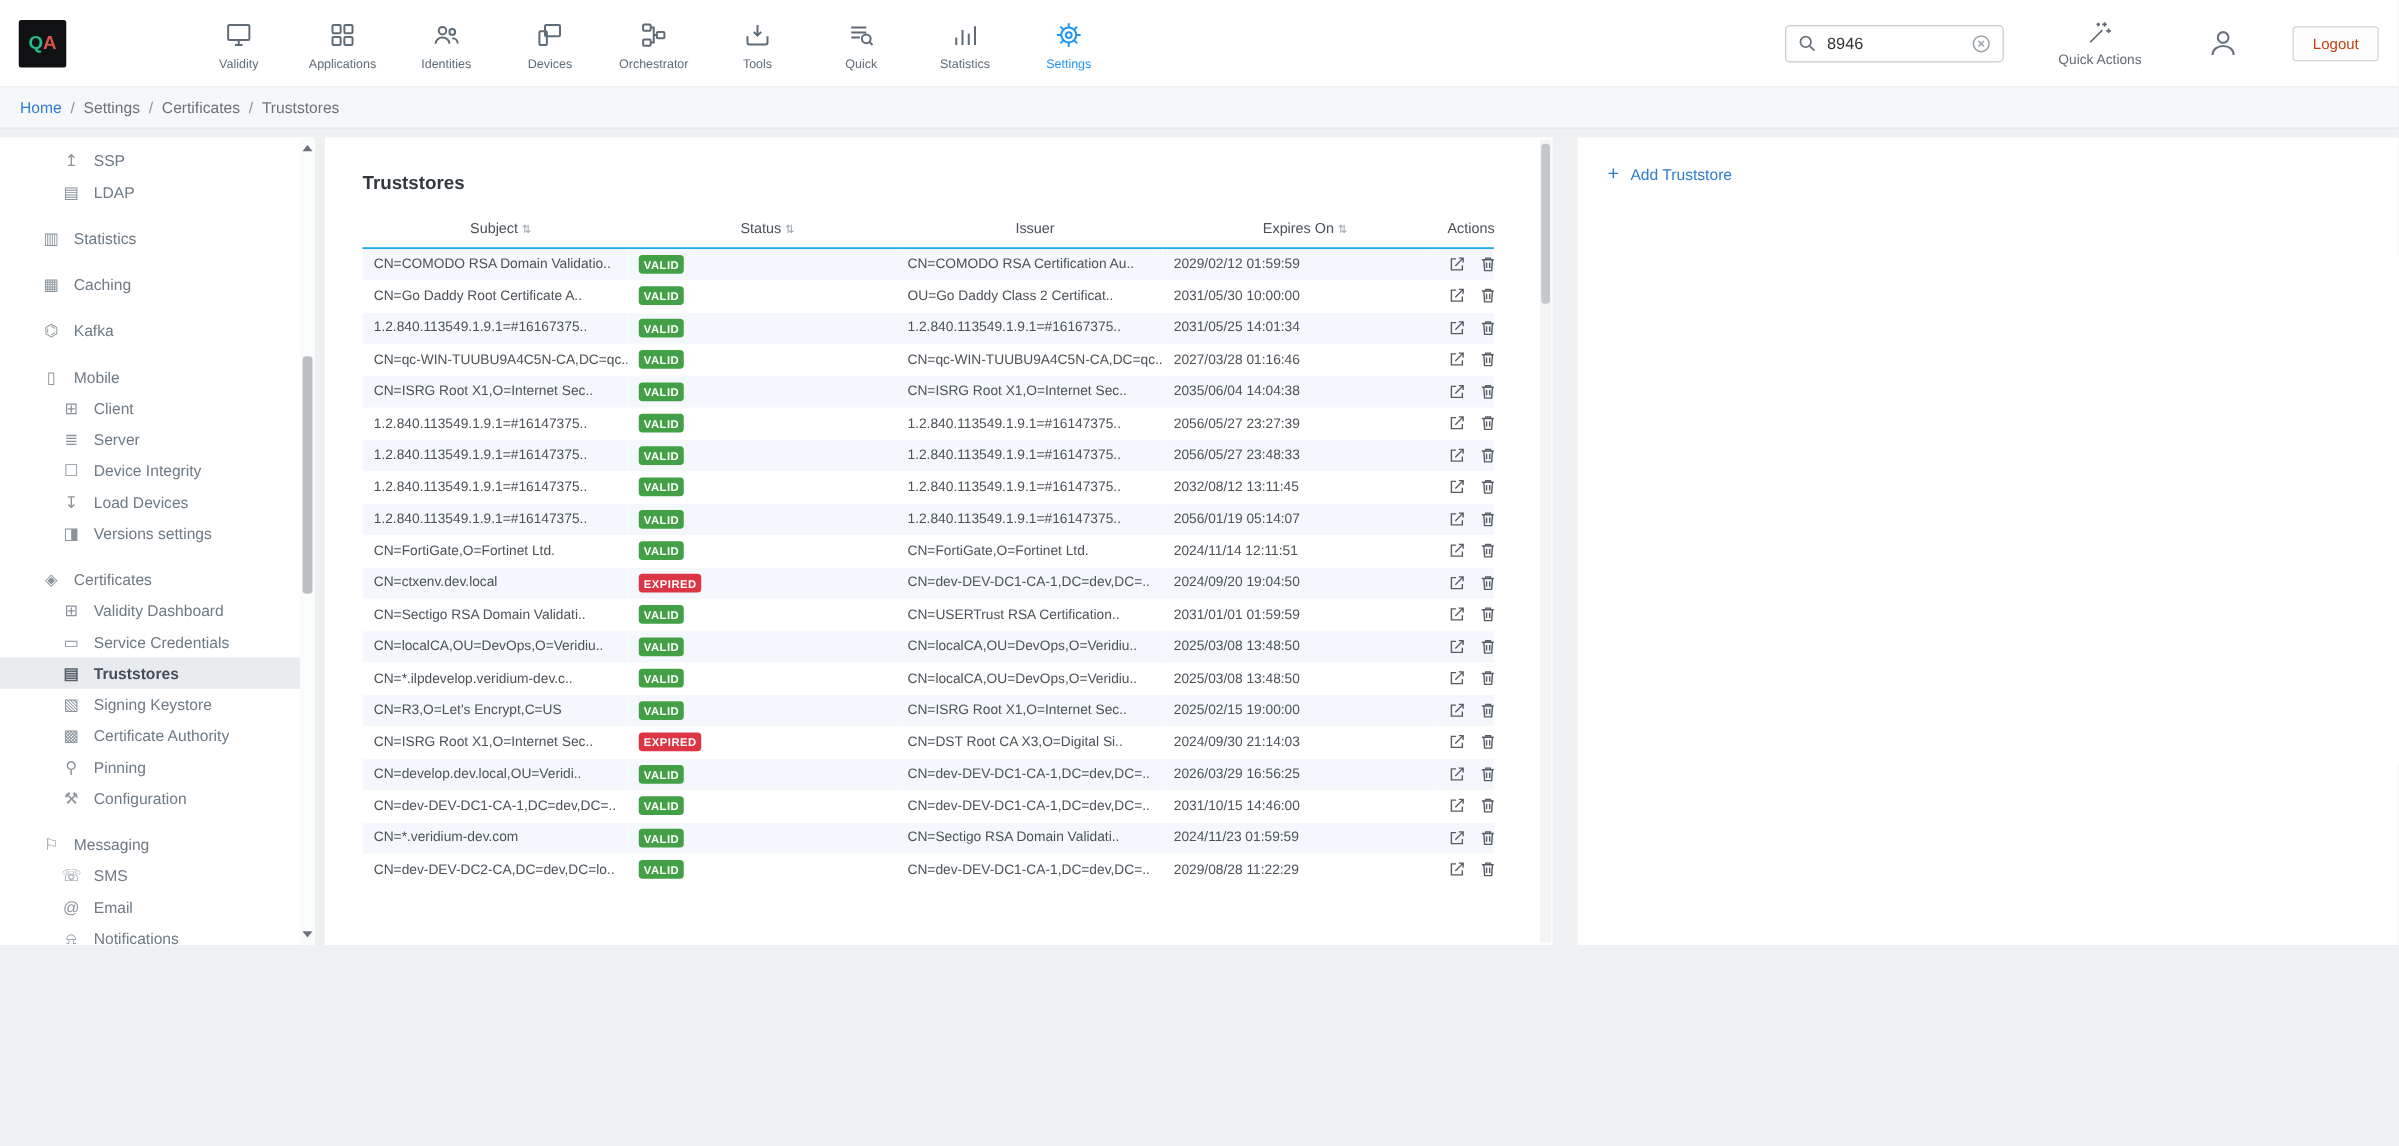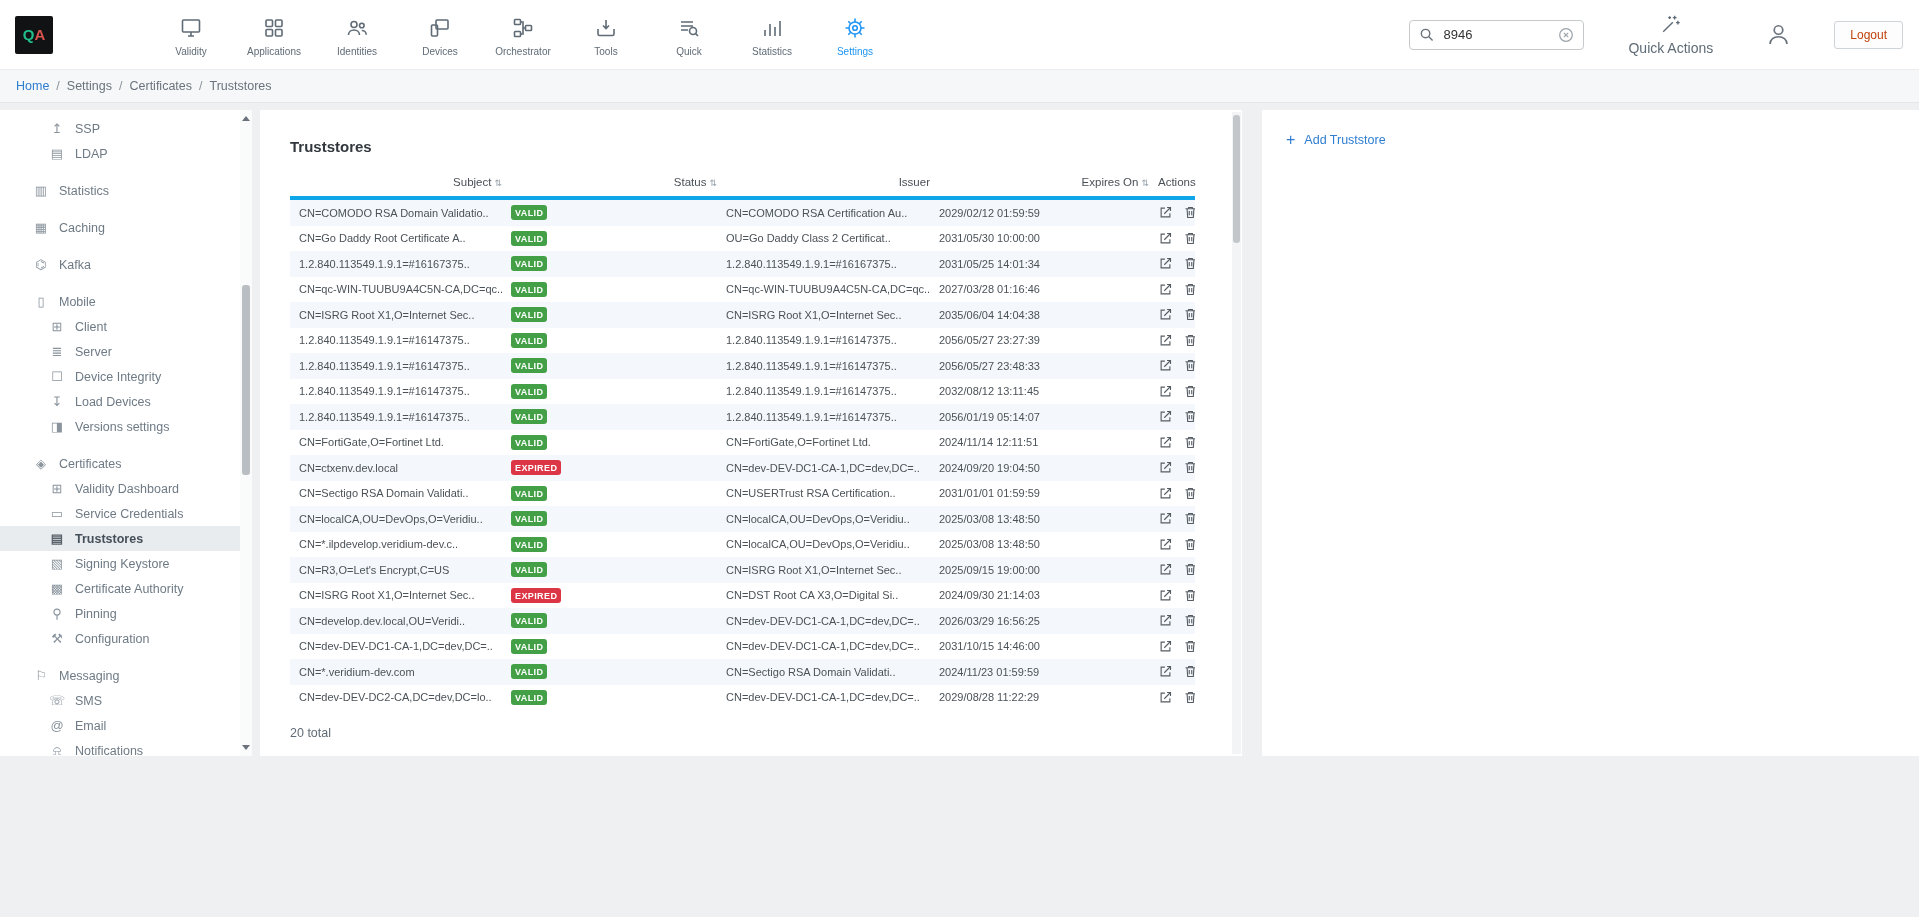--- a/index.html
+++ b/index.html
@@ -26,21 +26,21 @@
   .nav-item.active { color:#2196f3; }
   .nav-item.active svg { stroke:#2196f3; }
 
   .topbar-right { margin-left:auto; display:flex; align-items:center; }
   .search-box { width:175px; height:30px; border:1px solid #c6cacd; border-radius:4px;
                 display:flex; align-items:center; padding:0 9px; gap:7px; background:#fff; }
   .search-box input { border:none; outline:none; flex:1; min-width:0; font-size:13px;
                       color:#333; font-family:"Liberation Sans",sans-serif; background:transparent; }
   .quick-actions { display:flex; flex-direction:column; align-items:center; gap:5px;
                    color:#5f6b76; margin-left:44px; cursor:pointer; }
-  .quick-actions .nav-label { font-size:14px; }
+  .quick-actions .nav-label { font-size:11px; }
   .user-btn { margin-left:52px; cursor:pointer; display:flex; }
   .logout-btn { margin-left:42px; margin-right:16px; background:#fdfdfd;
                 border:1px solid #cfd4d9; border-radius:3px; padding:6px 15px;
                 font-size:12px; color:#c2410c; cursor:pointer;
                 font-family:"Liberation Sans",sans-serif; }
 
   
   .breadcrumb { height:33px; background:#f6f7f8; border-bottom:1px solid #e4e6e8;
                 display:flex; align-items:center; padding-left:16px;
                 font-size:12.5px; color:#6a737d; gap:7px; }
@@ -67,22 +67,22 @@
                   border-right:4px solid transparent; position:absolute; left:2px; cursor:pointer; }
   .scroll-arrow.up { top:6px; border-bottom:5px solid #6a737d; }
   .scroll-arrow.down { bottom:6px; border-top:5px solid #6a737d; }
   .side-scroll .thumb { position:absolute; top:175px; height:190px; left:2px; width:8px;
                         background:#b9bec3; border-radius:3px; cursor:pointer; }
 
   
   .main-card { left:260px; width:982px; padding:18px 30px; }
   .page-title { font-size:15px; font-weight:bold; color:#32383e; margin-bottom:13px; }
   table { width:905px; border-collapse:collapse; table-layout:fixed; }
-  th { font-size:11.5px; color:#495057; font-weight:normal; text-align:right;
-       height:30px; border-bottom:4px solid #0ea5e9; padding:0 0 0 9px; cursor:pointer; }
+  th { font-size:11.5px; color:#495057; font-weight:normal; text-align:center;
+       height:30px; border-bottom:1px solid #0ea5e9; padding:0 0 0 9px; cursor:pointer; }
   .sort-icon { font-size:9px; color:#98a1a9; margin-left:3px; }
   td { font-size:11px; color:#4a5258; height:25.5px; padding:0 0 0 9px;
        white-space:nowrap; overflow:hidden; }
   tbody tr:nth-child(odd) { background:#f4f8fc; }
   .badge { display:inline-block; padding:3px 4px 2px; border-radius:3px; font-size:9px;
            font-weight:bold; color:#fff; letter-spacing:.4px; }
   .badge.v-valid { background:#43a047; }
   .badge.v-expired { background:#dc3545; }
   .actions-cell { display:flex; align-items:center; gap:10px; height:25.5px; }
   .action-btn { display:flex; cursor:pointer; }
@@ -637,21 +637,21 @@
                     <path d="M4 6h16M9 6V4h6v2M6.5 6l1 14h9l1-14M10 9.5v7M14 9.5v7"></path>
                   </svg>
                 </span>
           </span>
         </td>
       </tr>
           <tr>
         <td>CN=R3,O=Let's Encrypt,C=US</td>
         <td><span class="badge v-valid">VALID</span></td>
         <td>CN=ISRG Root X1,O=Internet Sec..</td>
-        <td>2025/09/15 19:00:00</td>
+        <td>2025/02/15 19:00:00</td>
         <td>
           <span class="actions-cell">
             <span class="action-btn">
                   <svg width="15" height="15" viewBox="0 0 24 24" fill="none" stroke-width="1.8" stroke="currentColor">
                     <path d="M11 5H5v14h14v-6"></path>
                     <path d="M10 14L20 4M14.5 4H20v5.5"></path>
                   </svg>
                 </span>
             <span class="action-btn">
                   <svg width="15" height="15" viewBox="0 0 24 24" fill="none" stroke-width="1.8" stroke="currentColor">
@@ -762,21 +762,20 @@
                   <svg width="15" height="15" viewBox="0 0 24 24" fill="none" stroke-width="1.8" stroke="currentColor">
                     <path d="M4 6h16M9 6V4h6v2M6.5 6l1 14h9l1-14M10 9.5v7M14 9.5v7"></path>
                   </svg>
                 </span>
           </span>
         </td>
       </tr>
         </tbody>
     </table>
 
-    <div class="total-count">20 total</div>
 
     <div class="main-scroll">
       <div class="thumb"></div>
     </div>
   </main>
 
   <section class="card right-panel">
     <div class="add-link">
       <span class="add-plus">+</span>
       <span>Add Truststore</span>

